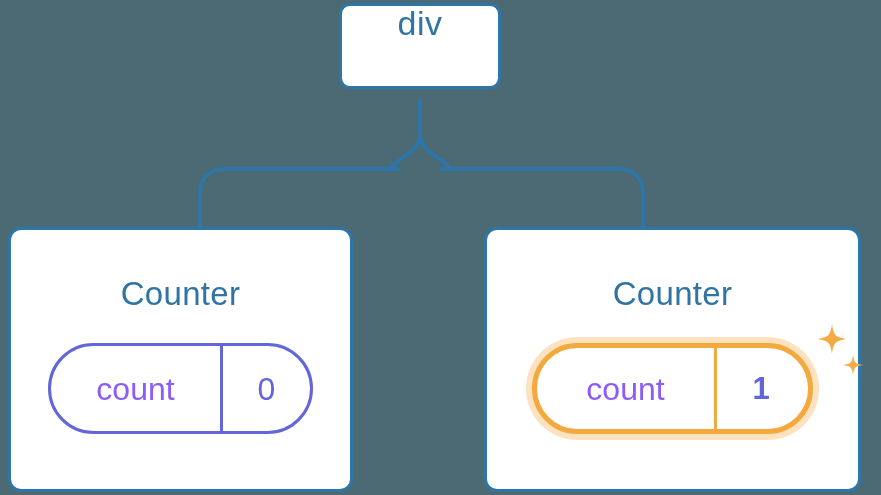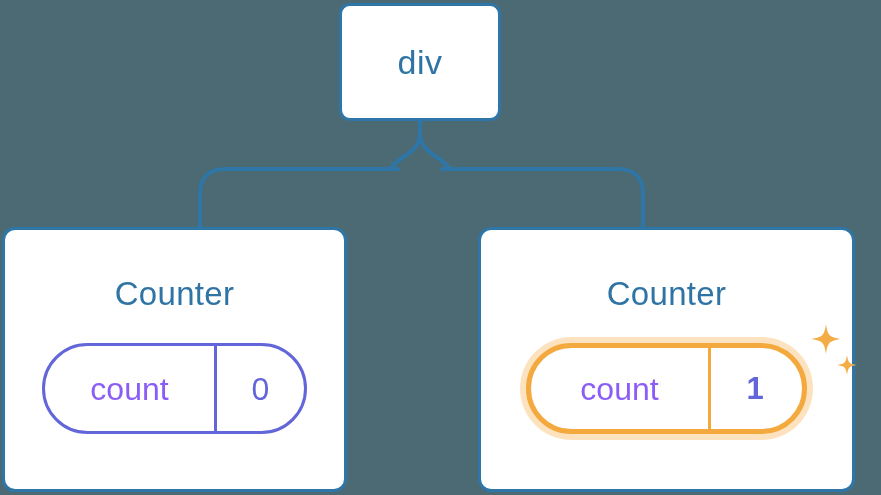--- a/index.html
+++ b/index.html
@@ -28,46 +28,47 @@
     width: 881px;
     height: 495px;
   }
 
   
   .root-node {
     position: absolute;
     left: 339px;
     top: 3px;
     width: 162px;
-    height: 118px;
+    height: 86px;
     background: #ffffff;
     border: 3px solid #2f76a8;
     border-radius: 11px;
     box-sizing: border-box;
     display: flex;
-    align-items: center;
+    align-items: flex-start;
     justify-content: center;
   }
   .root-label {
     font-size: 34px;
     color: #2f74a4;
     letter-spacing: 0.5px;
     line-height: 1;
   }
 
   
   .card {
     position: absolute;
     background: #ffffff;
     border: 3px solid #2f76a8;
     border-radius: 13px;
     box-sizing: border-box;
     display: flex;
     flex-direction: column;
     align-items: center;
+    margin-left: 6px;
   }
   .card-left {
     left: 2px;
     top: 227px;
     width: 345px;
     height: 265px;
   }
   .card-right {
     left: 478px;
     top: 227px;

